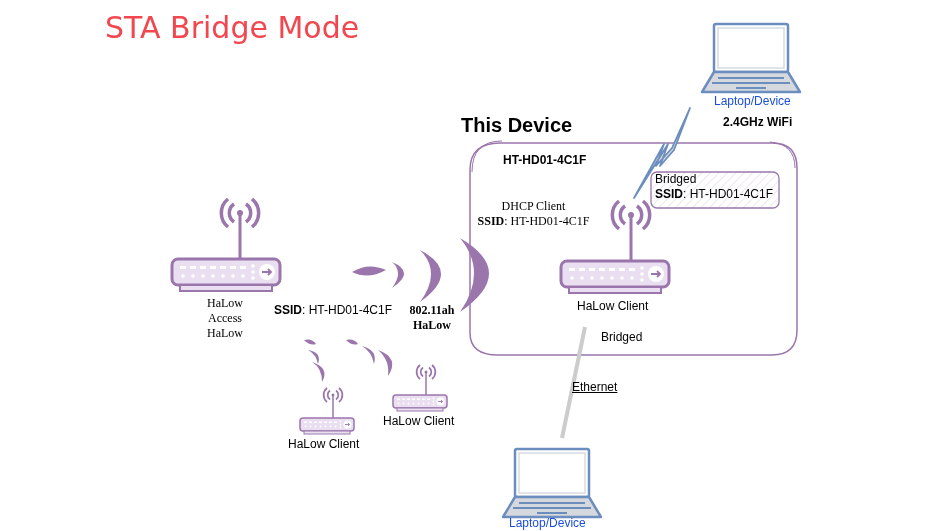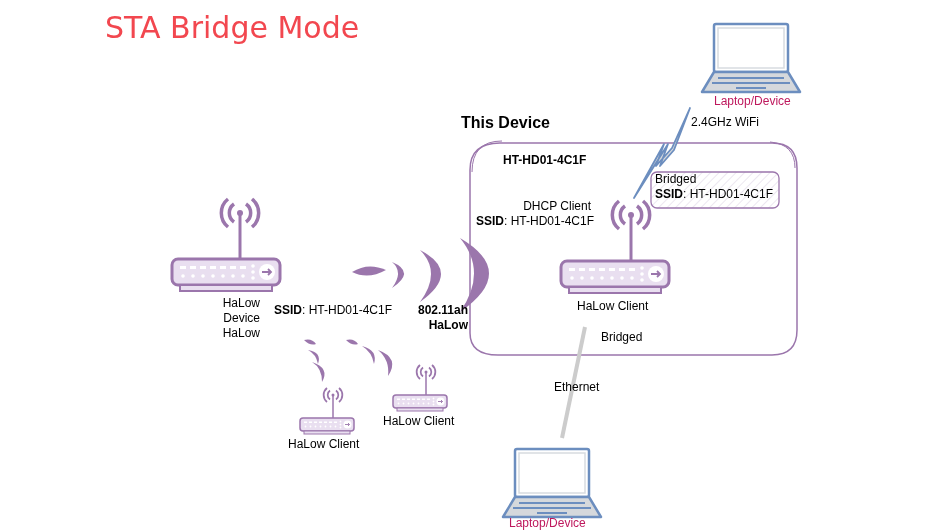--- a/index.html
+++ b/index.html
@@ -2,22 +2,22 @@
 <html><head>
 <meta charset="utf-8">
 <style>
   html, body { margin: 0; padding: 0; background: #ffffff; }
   body { width: 951px; height: 531px; position: relative; overflow: hidden;
          font-family: "Liberation Sans", sans-serif; color: #000; }
   .abs { position: absolute; }
   .title { left: 89px; top: 10px; font-size: 30px; color: #f2474f;
            font-family: "DejaVu Sans", sans-serif; font-weight: normal; letter-spacing: 0px; margin-left: 16px; }
   .lbl { font-size: 12px; line-height: 15px; white-space: nowrap; }
-  .center { text-align: right; }
-  .blue { color: #be185d; }
+  .center { text-align: center; font-family: Liberation Serif, serif; }
+  .blue { color: #1d4ed8; }
   .bold { font-weight: bold; }
   svg.canvas { position: absolute; left: 0; top: 0; }
 </style>
 </head>
 <body>
 
 <svg class="canvas" width="951" height="531" viewBox="0 0 951 531">
   <defs>
     <pattern id="hatch" width="6" height="6" patternUnits="userSpaceOnUse" patternTransform="rotate(45)">
       <line x1="0" y1="0" x2="0" y2="6" stroke="#d9cfe2" stroke-width="1"></line>
@@ -124,45 +124,45 @@
     </g>
   <g>
       <use href="#laptop" x="503" y="449"></use>
     </g>
 </svg>
 
 <div class="abs title">STA Bridge Mode</div>
 
 <div class="abs lbl center" style="left:190px;top:296px;width:70px;">
   <div>HaLow</div>
-  <div>Device</div>
+  <div>Access</div>
   <div>HaLow</div>
 </div>
 <div class="abs lbl" style="left:274px;top:303px;">
   <span class="bold">SSID</span><span>: HT-HD01-4C1F</span>
 </div>
 
 <div class="abs lbl center bold" style="left:396px;top:303px;width:72px;">
   <div>802.11ah</div>
   <div>HaLow</div>
 </div>
 
-<div class="abs bold" style="left:461px;top:114px;font-size:16px;">This Device</div>
+<div class="abs bold" style="left:461px;top:114px;font-size:20px;">This Device</div>
 <div class="abs lbl bold" style="left:503px;top:153px;">HT-HD01-4C1F</div>
 <div class="abs lbl center" style="left:476px;top:199px;width:115px;">
   <div>DHCP Client</div>
   <div><span class="bold">SSID</span><span>: HT-HD01-4C1F</span></div>
 </div>
 <div class="abs lbl" style="left:655px;top:172px;">
   <div>Bridged</div>
   <div><span class="bold">SSID</span><span>: HT-HD01-4C1F</span></div>
 </div>
 <div class="abs lbl" style="left:577px;top:299px;">HaLow Client</div>
 <div class="abs lbl" style="left:601px;top:330px;">Bridged</div>
 
-<div class="abs lbl" style="left:691px;top:115px;">2.4GHz WiFi</div>
-<div class="abs lbl" style="left:554px;top:380px;">Ethernet</div>
+<div class="abs lbl" style="left:723px;top:115px;font-weight:bold;">2.4GHz WiFi</div>
+<div class="abs lbl" style="left:572px;top:380px;text-decoration:underline;">Ethernet</div>
 
 <div class="abs lbl blue" style="left:714px;top:94px;">Laptop/Device</div>
 <div class="abs lbl blue" style="left:509px;top:516px;">Laptop/Device</div>
 
 <div class="abs lbl" style="left:288px;top:437px;">HaLow Client</div>
 <div class="abs lbl" style="left:383px;top:414px;">HaLow Client</div>
 
 </body></html>

